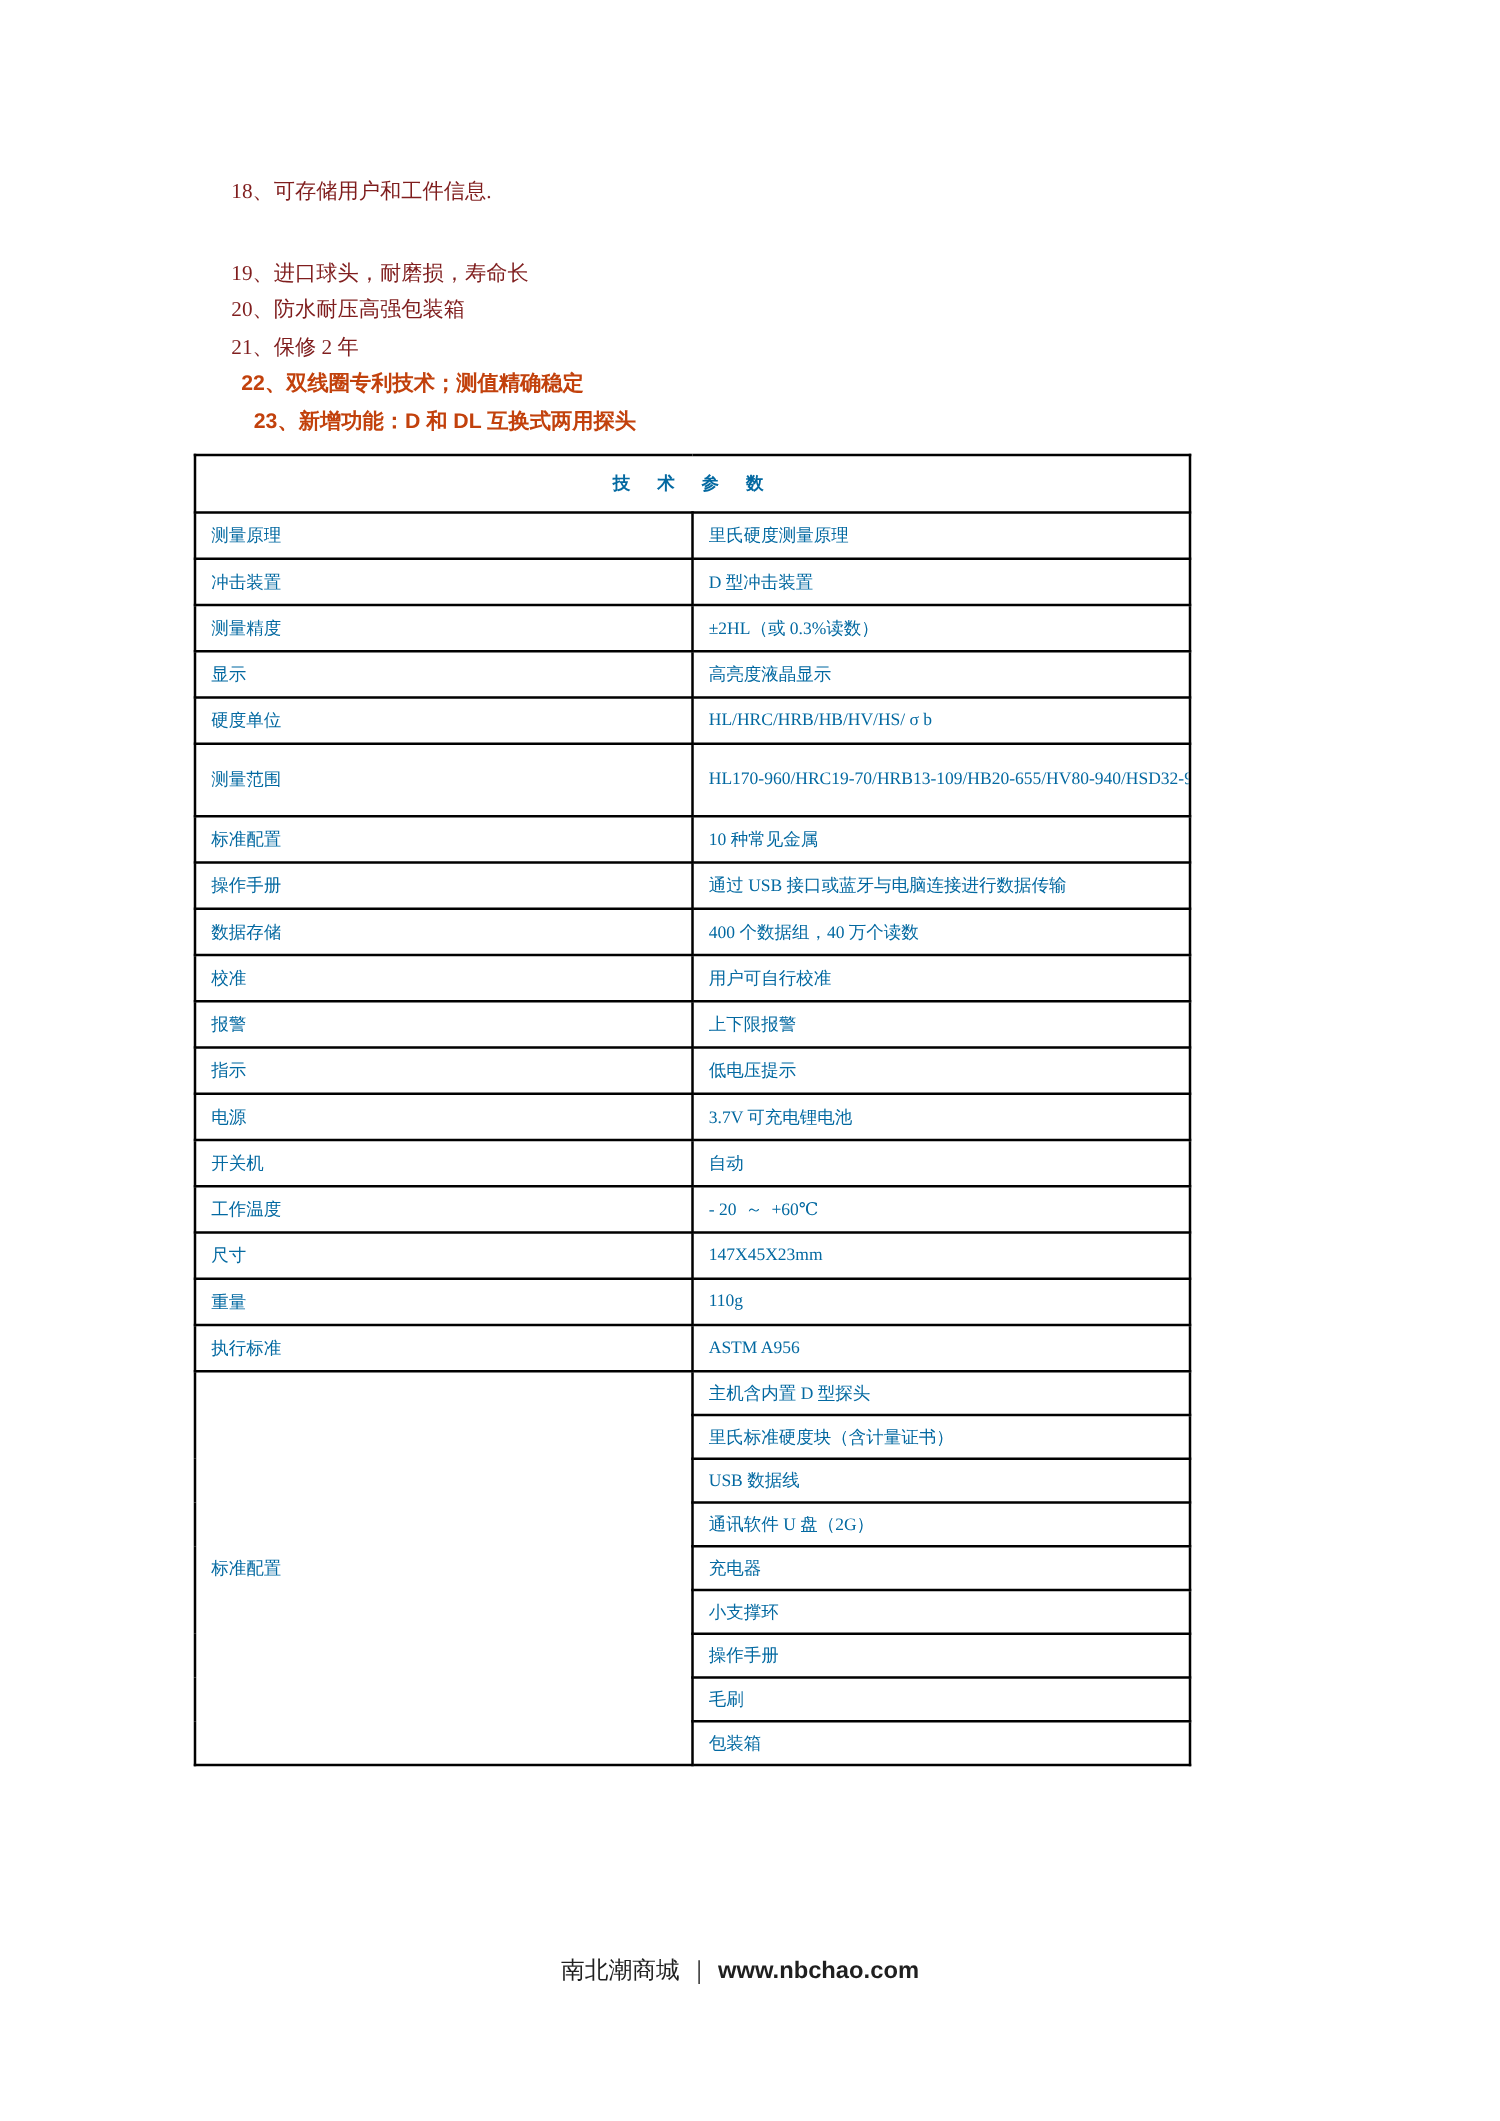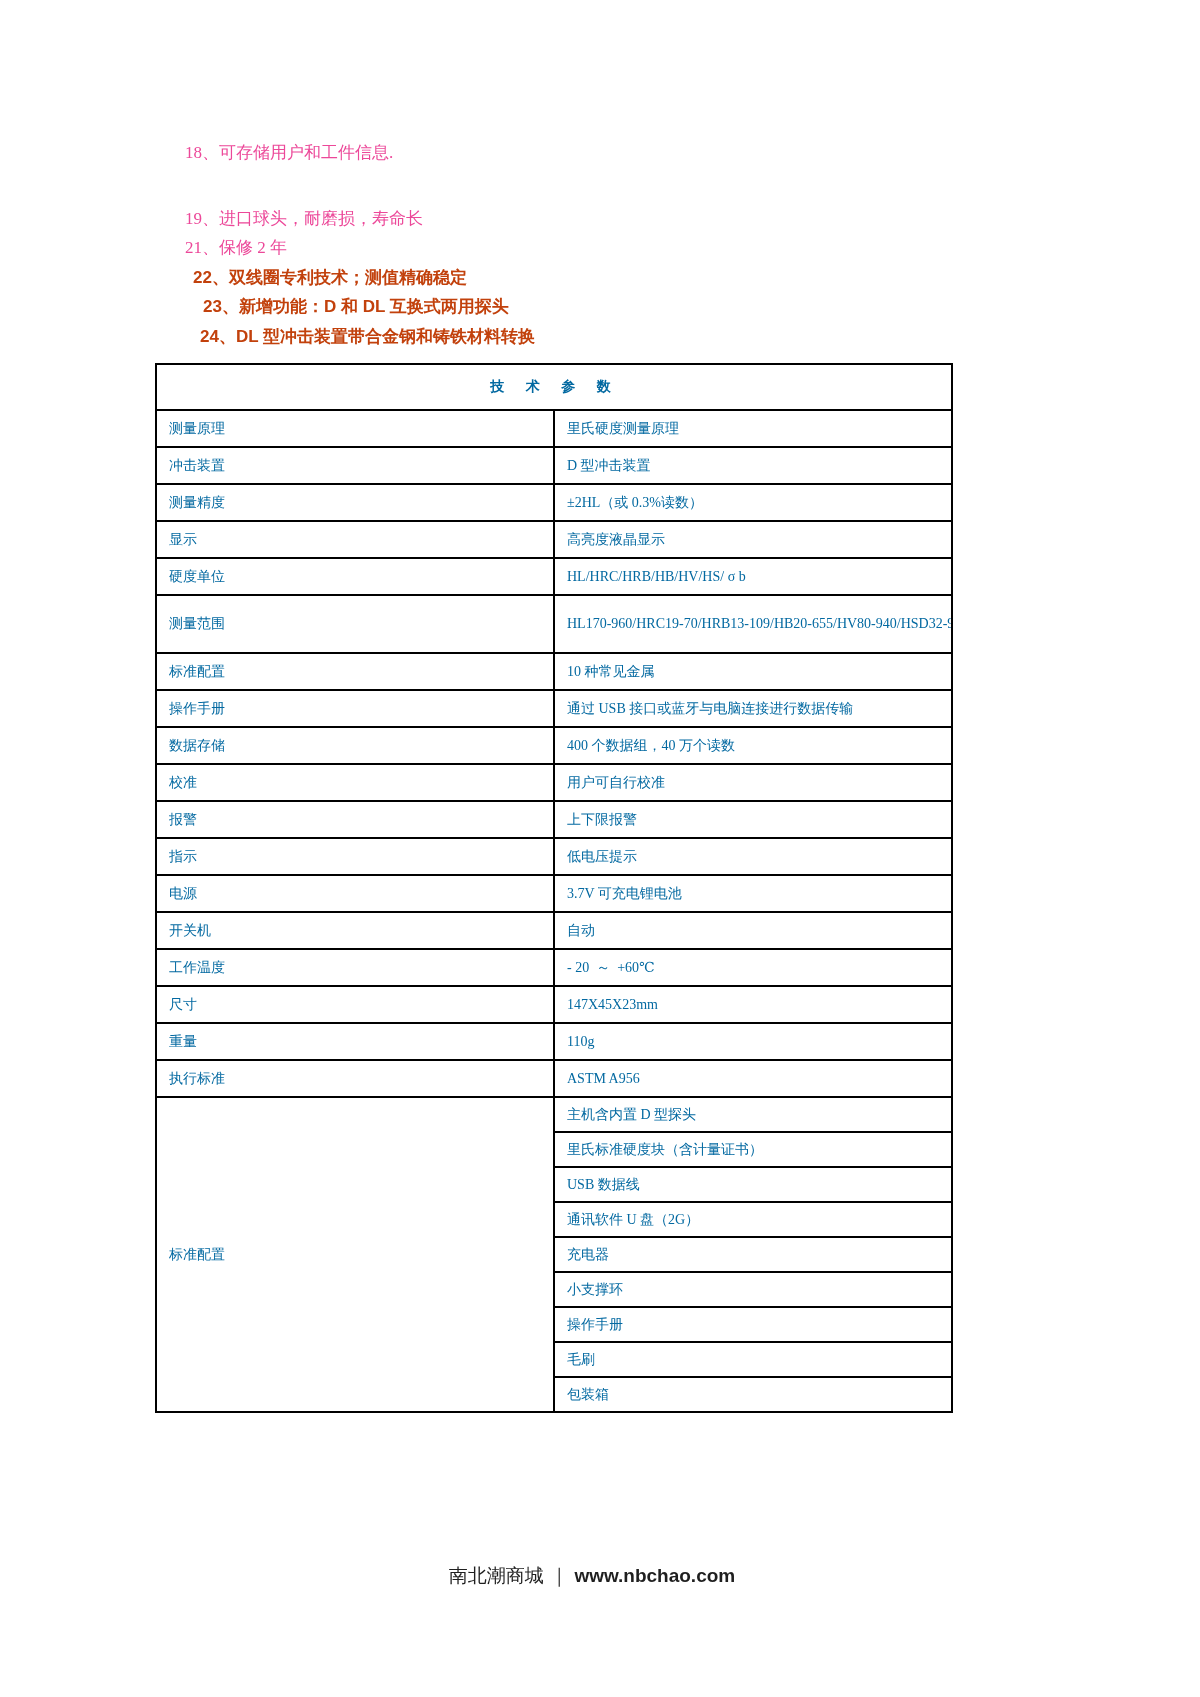--- a/index.html
+++ b/index.html
@@ -7,21 +7,21 @@
     width:1200px;height:1697px;position:relative;overflow:hidden;
     background:#ffffff;
     font-family:"Liberation Serif","DejaVu Serif",serif;
   }
   .features{
     list-style:none;
     margin:0;padding:0;
     position:absolute;top:138px;left:185px;
   }
   .features li{
-    font-size:17px;line-height:29.5px;color:#ec4899;
+    font-size:17px;line-height:29.5px;color:#7f1d1d;
     white-space:pre;
   }
   .features li.bold{
     font-family:"Liberation Sans","DejaVu Sans",sans-serif;
     font-weight:700;color:#c2410c;
   }
   table.spec{
     position:absolute;top:363px;left:155px;
     border-collapse:collapse;
     width:798px;
@@ -57,24 +57,24 @@
   .footer .site{font-family:"Liberation Serif","DejaVu Serif",serif;}
   .footer .sep{font-family:"Liberation Sans","DejaVu Sans",sans-serif;padding:0 6px;}
   .footer .url{font-family:"Liberation Sans","DejaVu Sans",sans-serif;font-weight:600;}
 </style>
 </head>
 <body>
 
 <ul class="features">
     <li style="margin-left: 0px;">18、可存储用户和工件信息.</li>
     <li style="margin-left: 0px; margin-top: 36px;">19、进口球头，耐磨损，寿命长</li>
+    <li style="margin-left: 0px;">20、防水耐压高强包装箱</li>
     <li style="margin-left: 0px;">21、保修 2 年</li>
     <li class="bold" style="margin-left: 8px;">22、双线圈专利技术；测值精确稳定</li>
     <li class="bold" style="margin-left: 18px;">23、新增功能：D 和 DL 互换式两用探头</li>
-    <li class="bold" style="margin-left: 15px;">24、DL 型冲击装置带合金钢和铸铁材料转换</li>
   </ul>
 
 <table class="spec">
   <thead>
     <tr>
       <td class="title-cell" colspan="2">技 术 参 数</td>
     </tr>
   </thead>
   <tbody id="spec-body">
       <tr class="normal">

